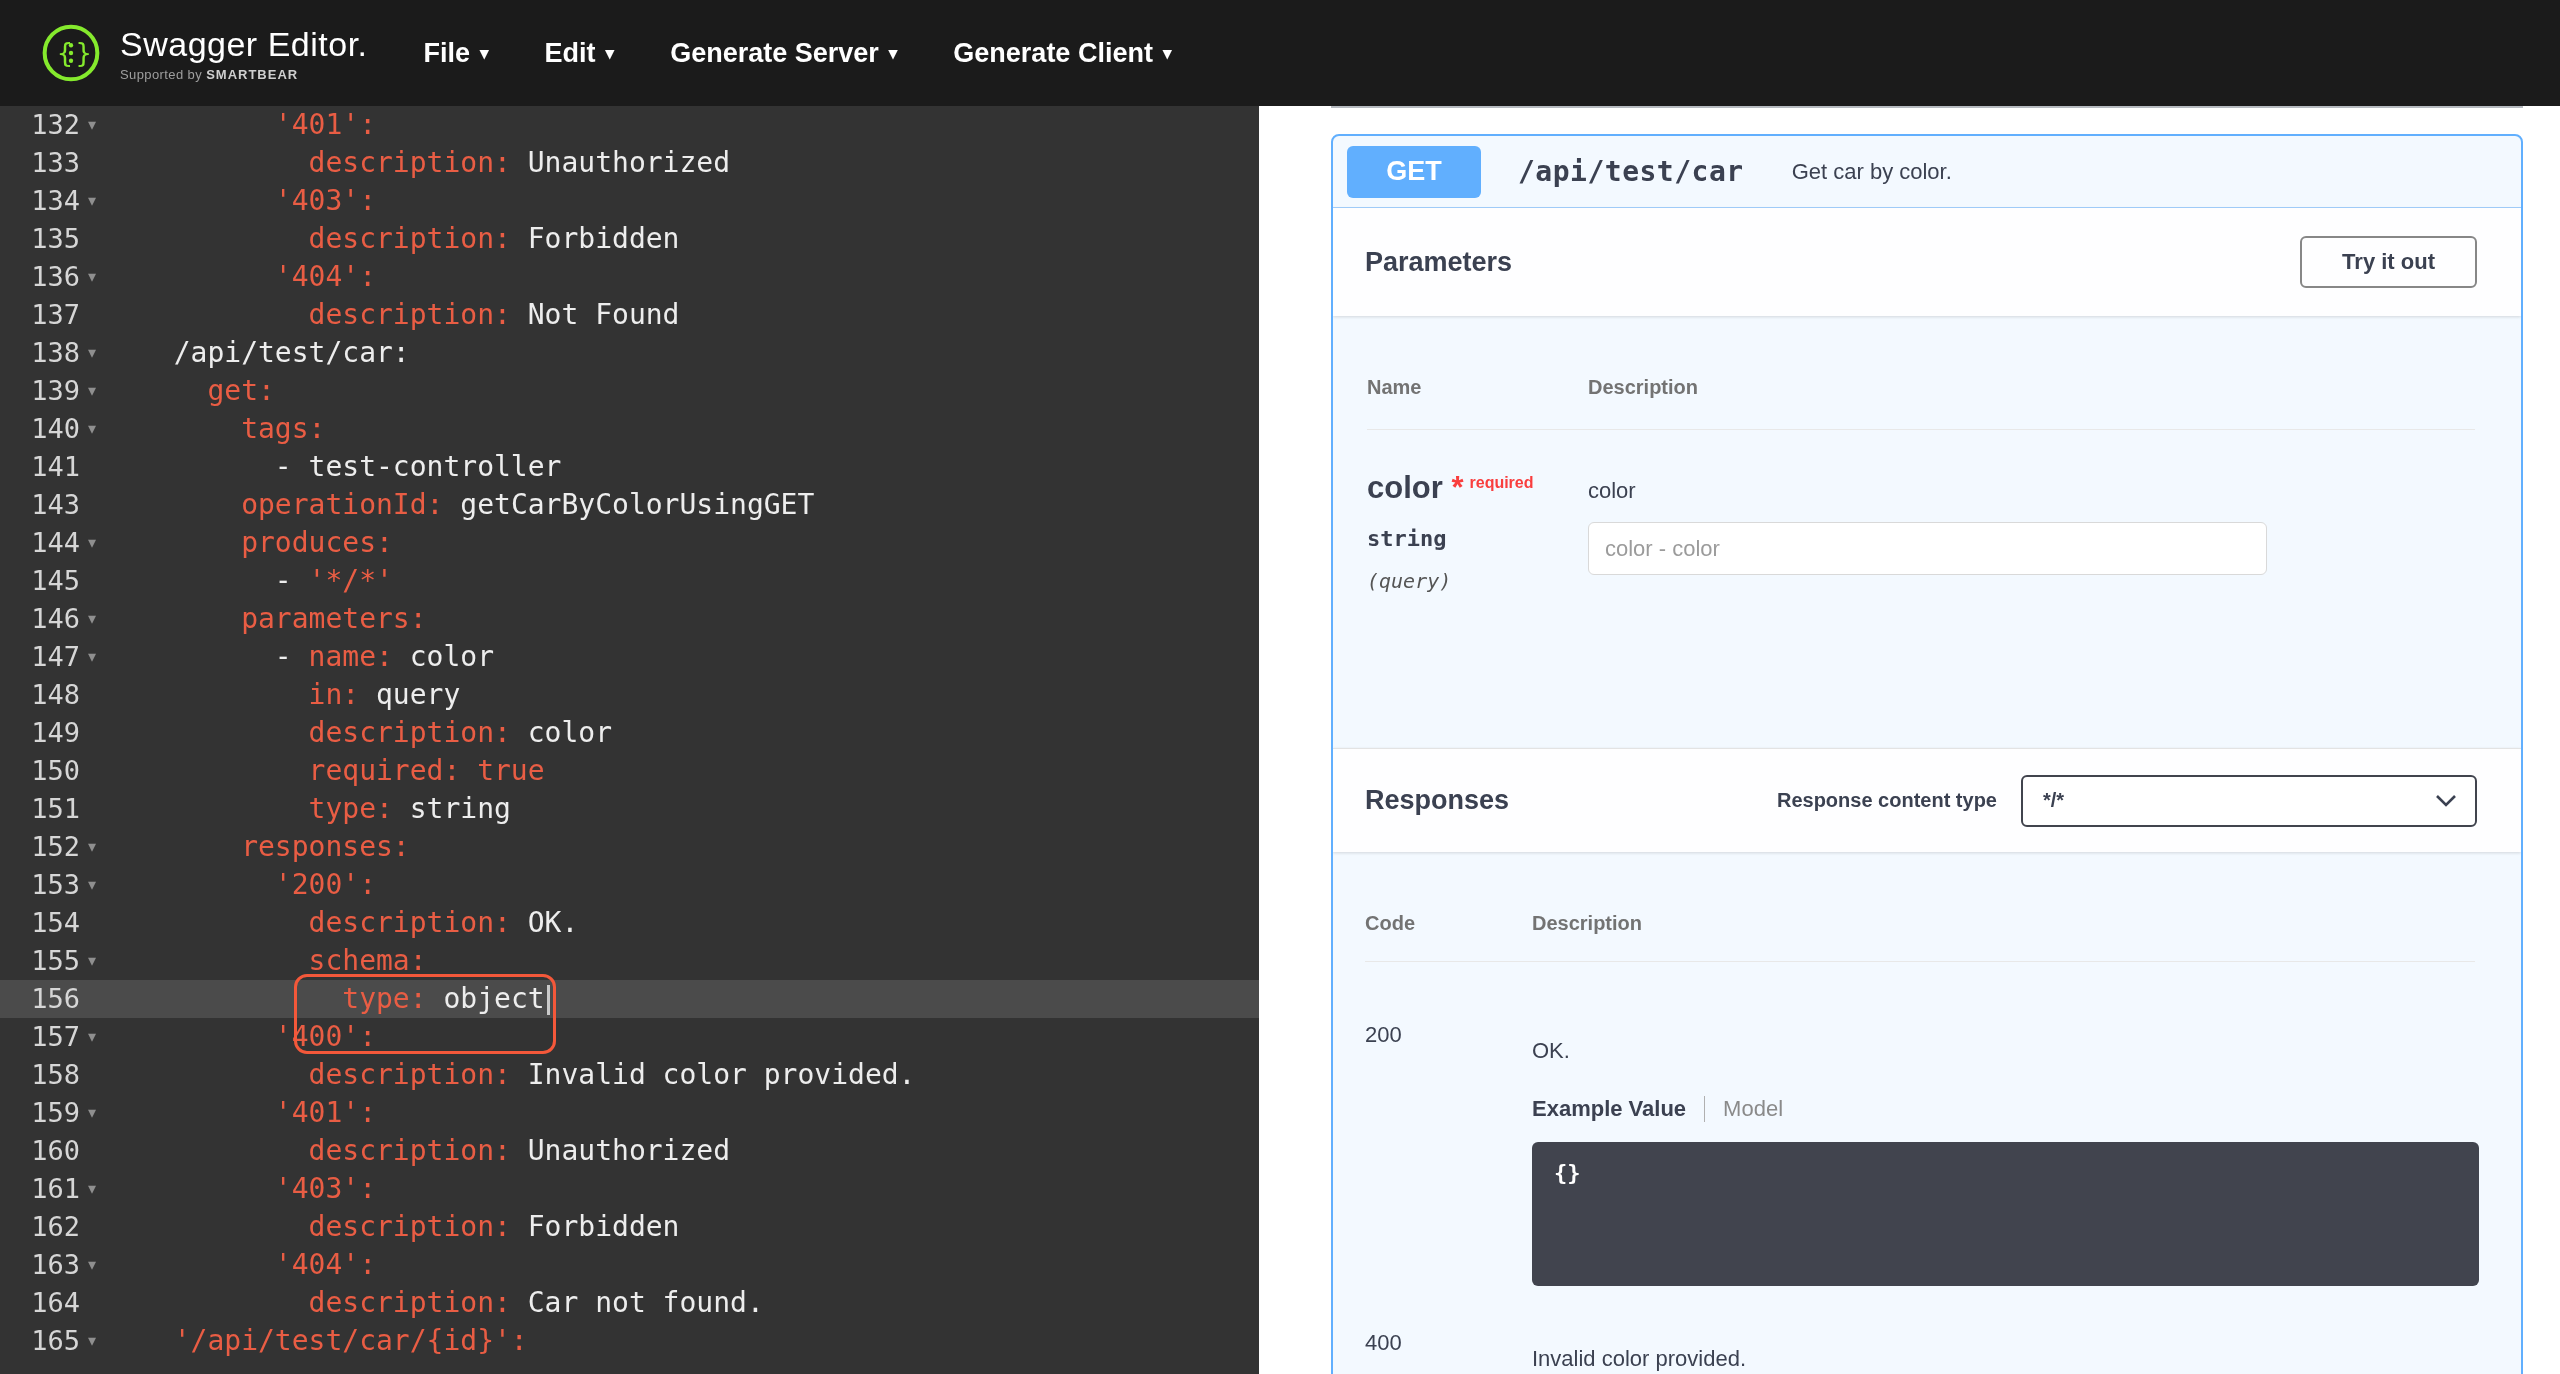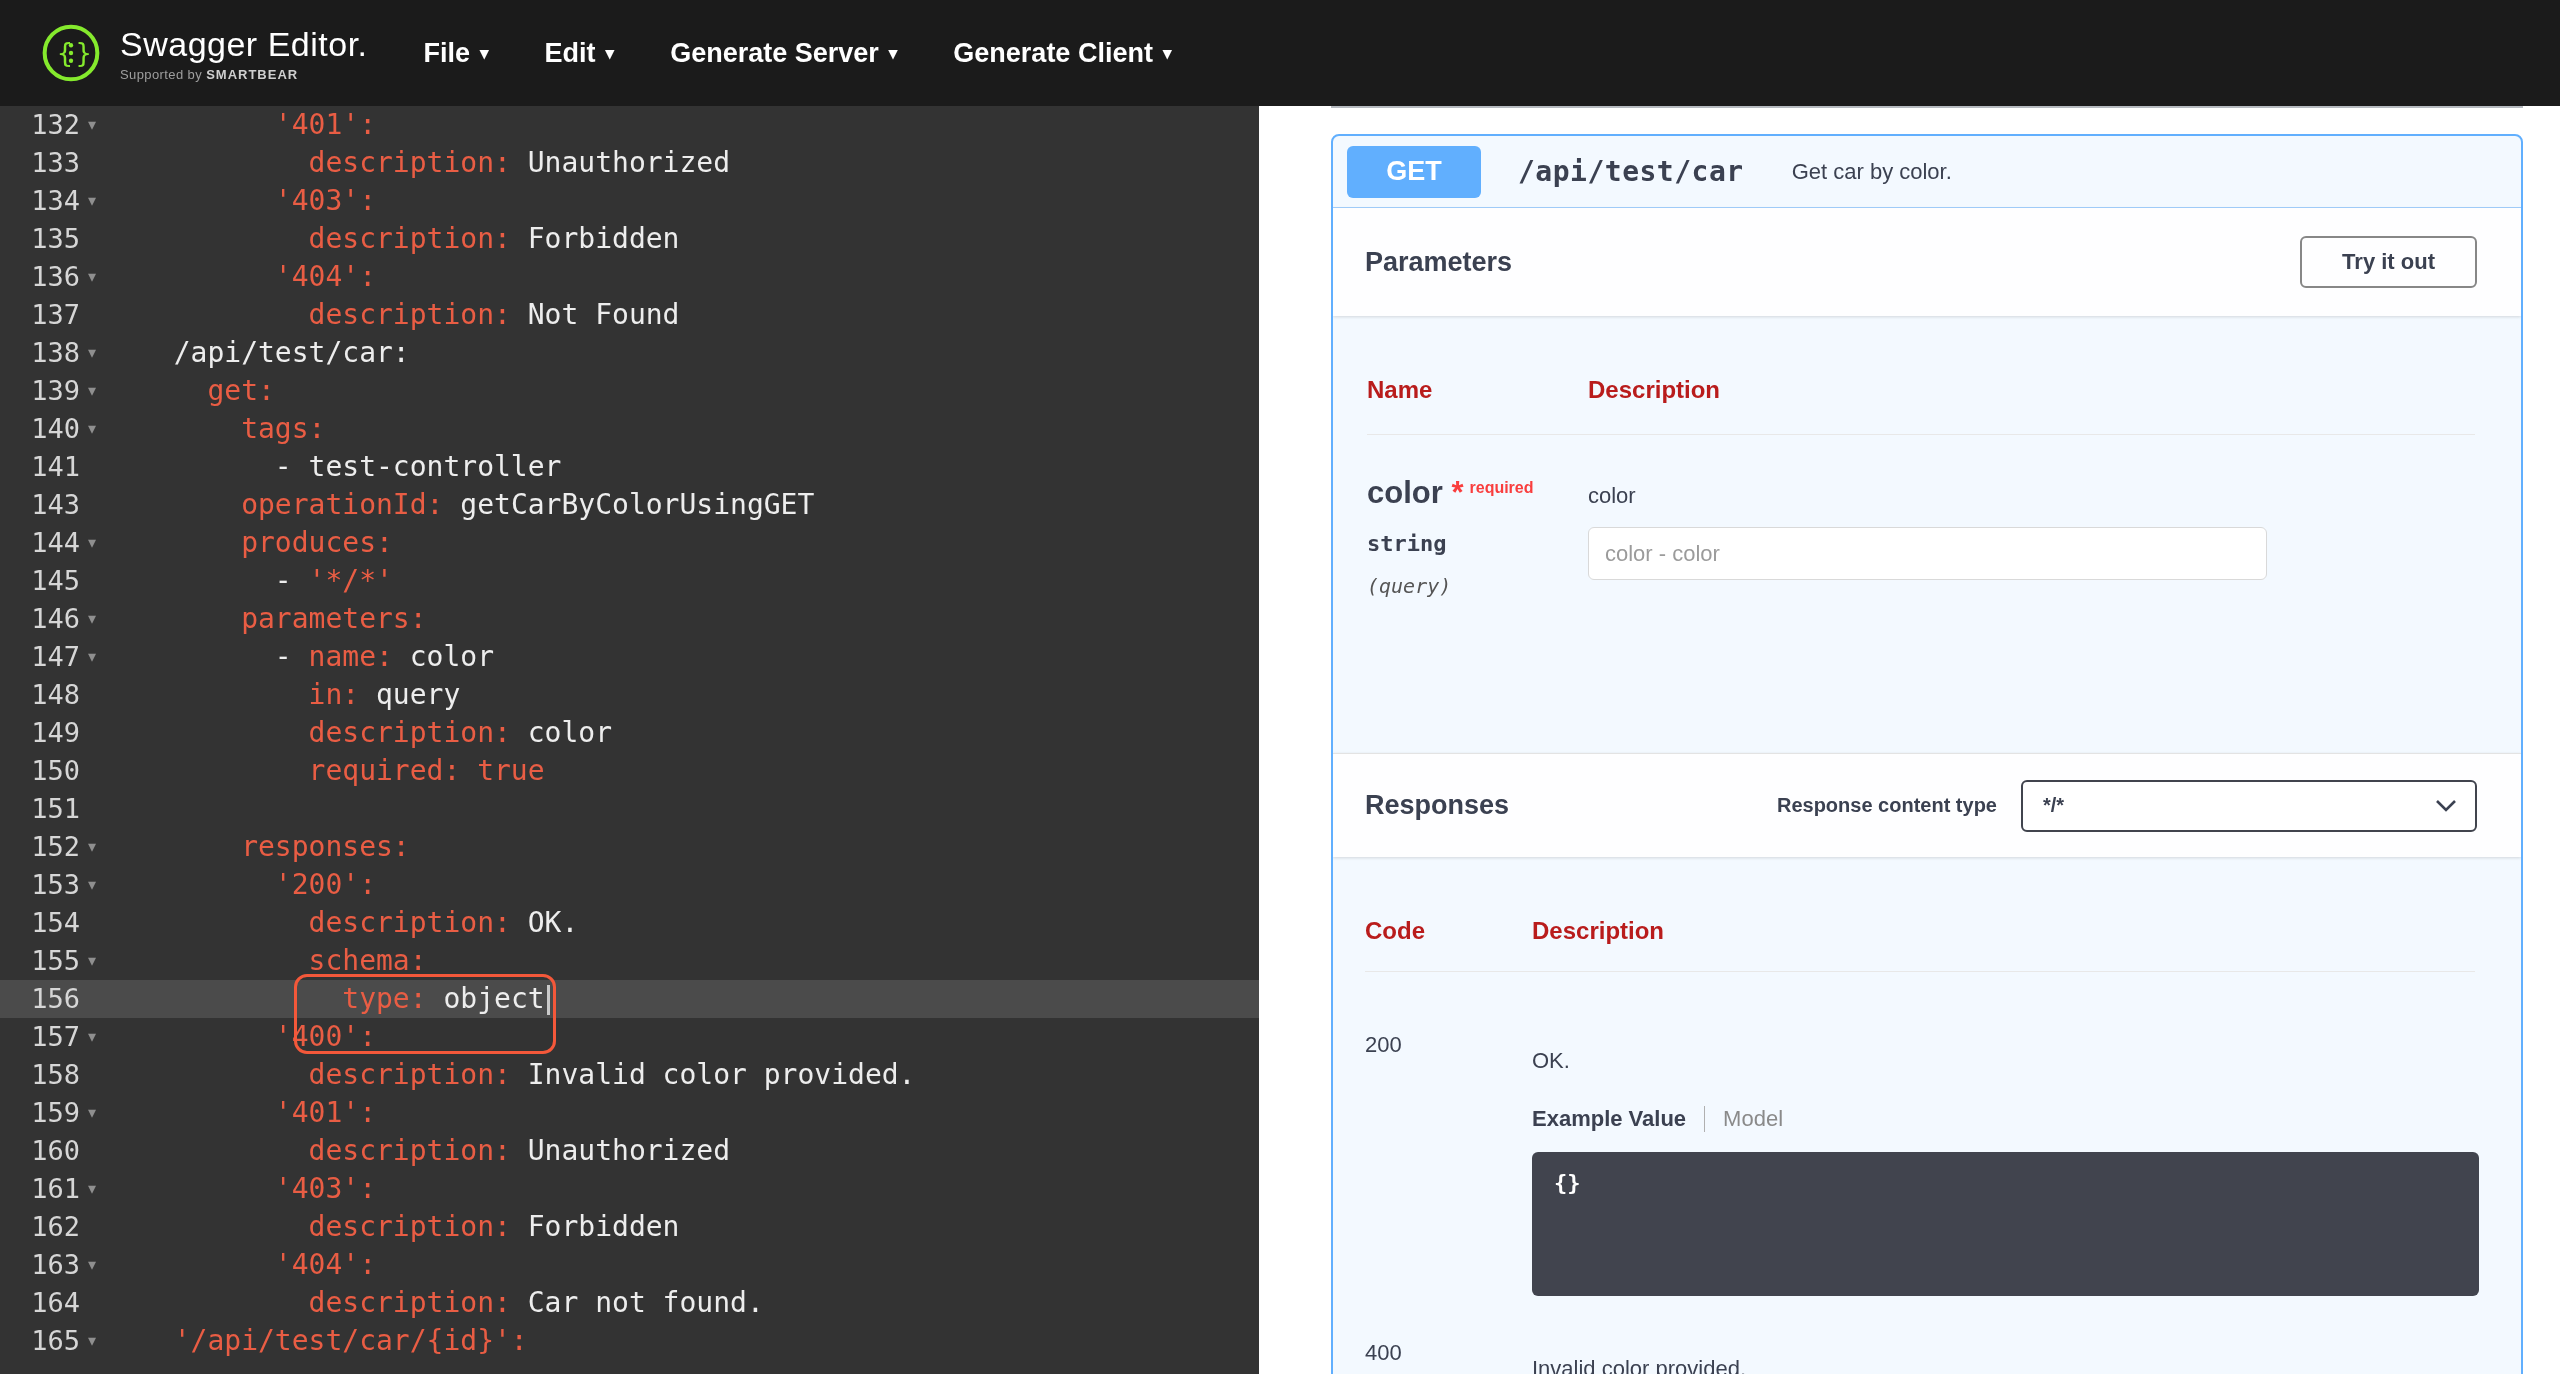--- a/index.html
+++ b/index.html
@@ -85,21 +85,21 @@
   .section-header.resps { height: 104px; border-top: 1px solid #e3e3e3; }
   .section-title { font-size: 27px; font-weight: 700; color: #3b4151; }
   .tryout-btn {
     padding: 11px 40px; border: 2px solid #878787; border-radius: 6px;
     background: transparent; font-family: "Liberation Sans", sans-serif;
     font-size: 22px; font-weight: 600; color: #3b4151; cursor: pointer;
   }
 
   .params-table { padding: 60px 46px 155px 34px; }
   .t-head { display: grid; grid-template-columns: 221px 1fr; padding-bottom: 30px; border-bottom: 1px solid #e8e8e8; }
-  .t-head span { font-size: 24px; font-weight: 700; color: #b91c1c; }
+  .t-head span { font-size: 20px; font-weight: 700; color: #737373; }
   .p-row { display: grid; grid-template-columns: 221px 1fr; padding-top: 40px; }
   .p-name { font-size: 31px; font-weight: 700; color: #3b4151; }
   .p-star { color: #f93e3e; }
   .p-req { color: #f93e3e; font-size: 16px; font-weight: 700; vertical-align: 10px; margin-left: 6px; text-align: center; }
   .p-type { margin-top: 20px; font-family: "DejaVu Sans Mono", monospace; font-size: 22px; font-weight: 700; color: #3b4151; }
   .p-in { margin-top: 18px; font-family: "DejaVu Sans Mono", monospace; font-style: italic; font-size: 20px; color: #555; }
   .p-desc { font-size: 22px; color: #3b4151; margin-top: 8px; }
   .p-input {
     display: block; margin-top: 18px; width: 679px; height: 53px;
     border: 1px solid #d9d9d9; border-radius: 6px; background: #fff;
@@ -296,20 +296,21 @@
           <span class="ed-num">150</span>
           <span class="ed-fold"></span>
         </div>
         <div class="ed-code"><span>          </span><span class="tok-k">required:</span><span class="tok-p"> </span><span class="tok-k">true</span></div>
       </div>
       <div class="ed-line">
         <div class="ed-gutter">
           <span class="ed-num">151</span>
           <span class="ed-fold"></span>
         </div>
+        <div class="ed-code"><span>          </span><span class="tok-k">type:</span><span class="tok-p"> string</span></div>
       </div>
       <div class="ed-line">
         <div class="ed-gutter">
           <span class="ed-num">152</span>
           <span class="ed-fold">▾</span>
         </div>
         <div class="ed-code"><span>      </span><span class="tok-k">responses:</span></div>
       </div>
       <div class="ed-line">
         <div class="ed-gutter">

